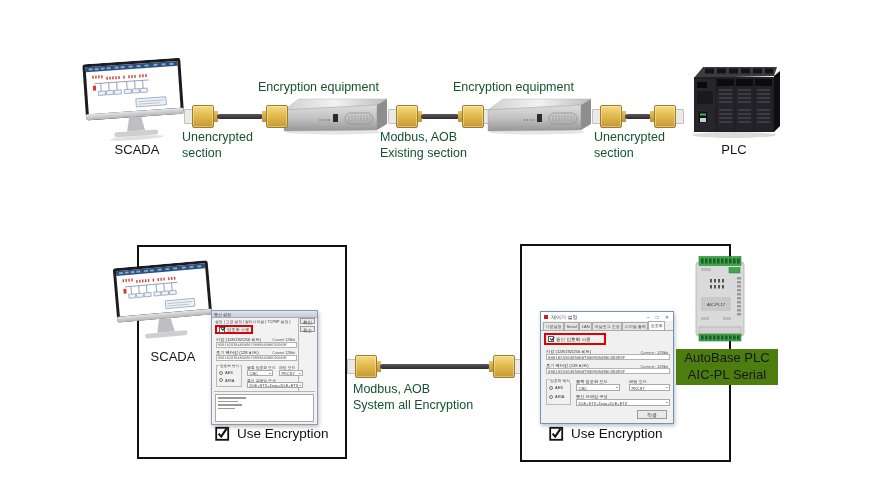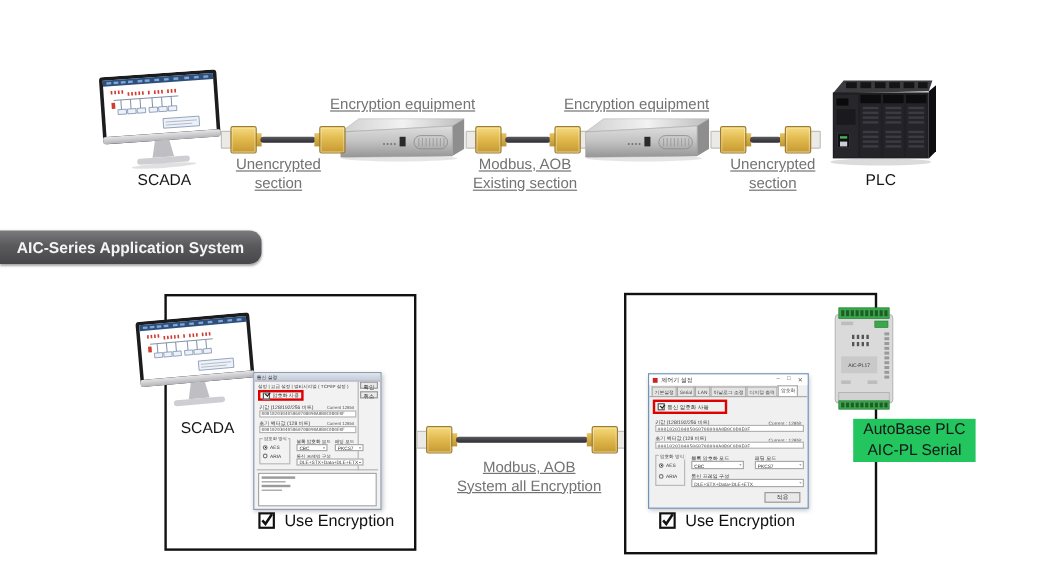--- a/index.html
+++ b/index.html
@@ -7,21 +7,21 @@
          font-family:"Liberation Sans",sans-serif;color:#1b1b1b;}
   .abs{position:absolute;}
 
   
   .badge{position:absolute;left:0;display:flex;align-items:center;
          background:linear-gradient(180deg,#7b7b7e 0%,#5a5a5d 45%,#47474a 100%);
          border-radius:0 10px 10px 0;color:#f4f4f4;font-weight:bold;font-size:13px;
          padding-left:14px;box-shadow:0 1px 2px rgba(0,0,0,.35);}
 
   
-  .lbl{position:absolute;font-size:12.5px;line-height:1.25;text-align:center;color:#737373;text-decoration:underline;}
+  .lbl{position:absolute;font-size:12.5px;line-height:1.25;text-align:left;color:#14532d;}
 
   
   .cable{position:absolute;display:flex;align-items:center;height:22px;}
   .c-tip{width:7px;height:13px;background:#eceae6;border:1px solid #c2c0ba;border-radius:1px;}
   .c-body{width:20px;height:21px;border:1px solid #a07c26;border-radius:2px;margin:0 -1px;z-index:1;
           background:linear-gradient(180deg,#f5da7e 0%,#e2bb50 45%,#c69932 100%);
           box-shadow:inset 0 0 0 1px rgba(255,255,255,.35);}
   .c-neck{width:5px;height:11px;background:linear-gradient(180deg,#e8c462,#bd942f);}
   .c-line{flex:1;height:5px;border-radius:3px;margin:0 -1px;
           background:linear-gradient(180deg,#5a5a5f,#2c2c31);}
@@ -64,21 +64,21 @@
   .d2ctrl{margin-left:auto;display:flex;gap:6px;padding-right:4px;font-size:5px;color:#555;}
   .tabbar{position:absolute;left:0;top:9px;right:0;height:9px;border-bottom:1px solid #ababab;
           display:flex;align-items:flex-end;padding-left:2px;}
   .tab{font-size:4px;color:#444;border:1px solid #ababab;border-bottom:none;background:#e4e4e4;
        padding:0 1.5px;height:7px;line-height:7px;white-space:nowrap;overflow:hidden;}
   .tab.active{background:#fff;height:8px;line-height:8px;}
   .curtext{position:absolute;font-size:4px;color:#555;white-space:nowrap;}
 
   
   .devlabel{position:absolute;font-size:13px;text-align:center;color:#161616;}
-  .whitebk{background:#22c55e;padding:1px 3px;margin-left:35px;}
+  .whitebk{background:#4d7c0f;padding:1px 3px;}
 </style>
 </head>
 <body>
 
 <div id="stage">
 
 
   <div class="abs" style="left:84px;top:61px;width:100px;height:80px;transform:rotate(-4deg);">
     <svg width="100" height="80" viewBox="0 0 100 80">
       <defs>
@@ -326,23 +326,20 @@
               <rect x="2" y="34" width="13" height="2"></rect>
           <rect x="2" y="38" width="13" height="2"></rect>
               <rect x="2" y="42" width="13" height="2"></rect>
             </g>
         </g>
       </g>
     </svg>
   </div>
   <div class="devlabel" style="left:688px;top:142px;width:92px;">PLC</div>
 
-  <div class="badge" style="top:192px;width:218px;height:28px;box-sizing:border-box;">
-    <span>AIC-Series Application System</span>
-  </div>
 
   <div class="bigbox" style="left:137px;top:245px;width:210px;height:214px;"></div>
 
   <div class="abs" style="left:115px;top:264px;width:97px;height:78px;transform:rotate(-5deg);">
     <svg width="97" height="78" viewBox="0 0 100 80">
       <rect x="1" y="0" width="98" height="56" rx="3" fill="#1c1c1e"></rect>
       <rect x="4" y="3" width="92" height="47" fill="#ffffff"></rect>
       <rect x="4" y="3" width="92" height="5" fill="#2e4f7a"></rect>
       <g fill="#7fa7d9">
         <rect x="7" y="4.5" width="4" height="2"></rect>

